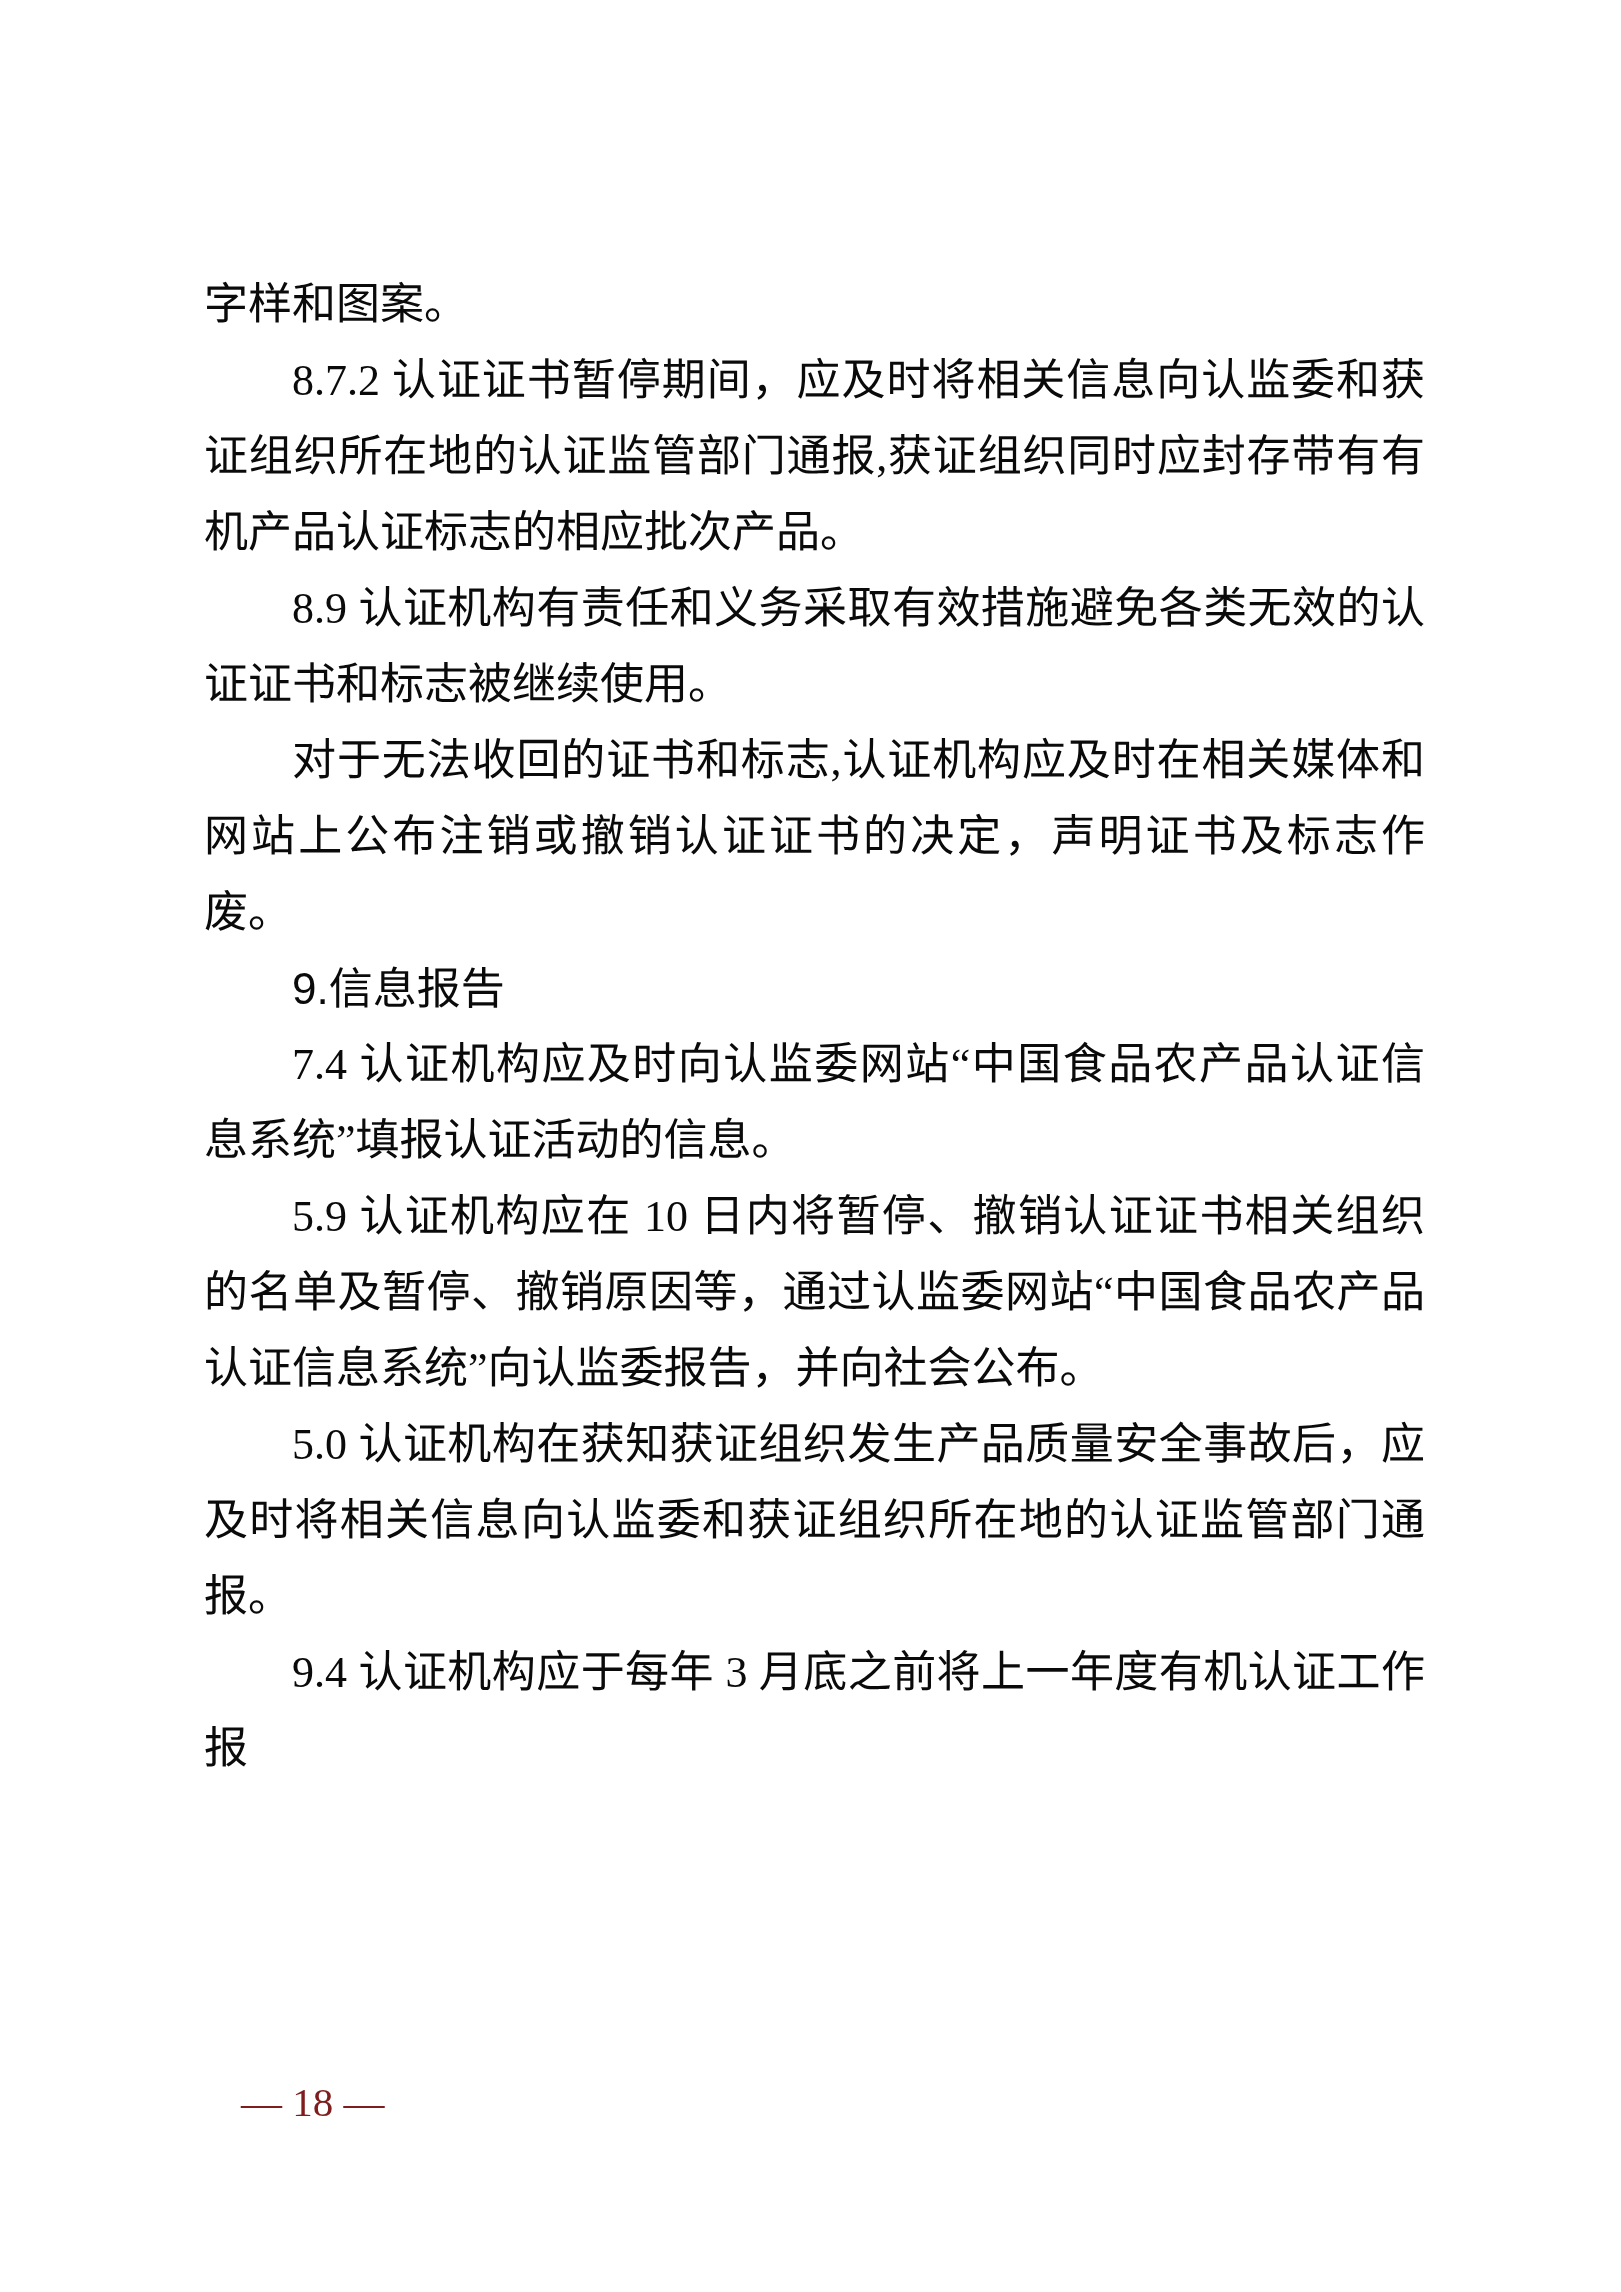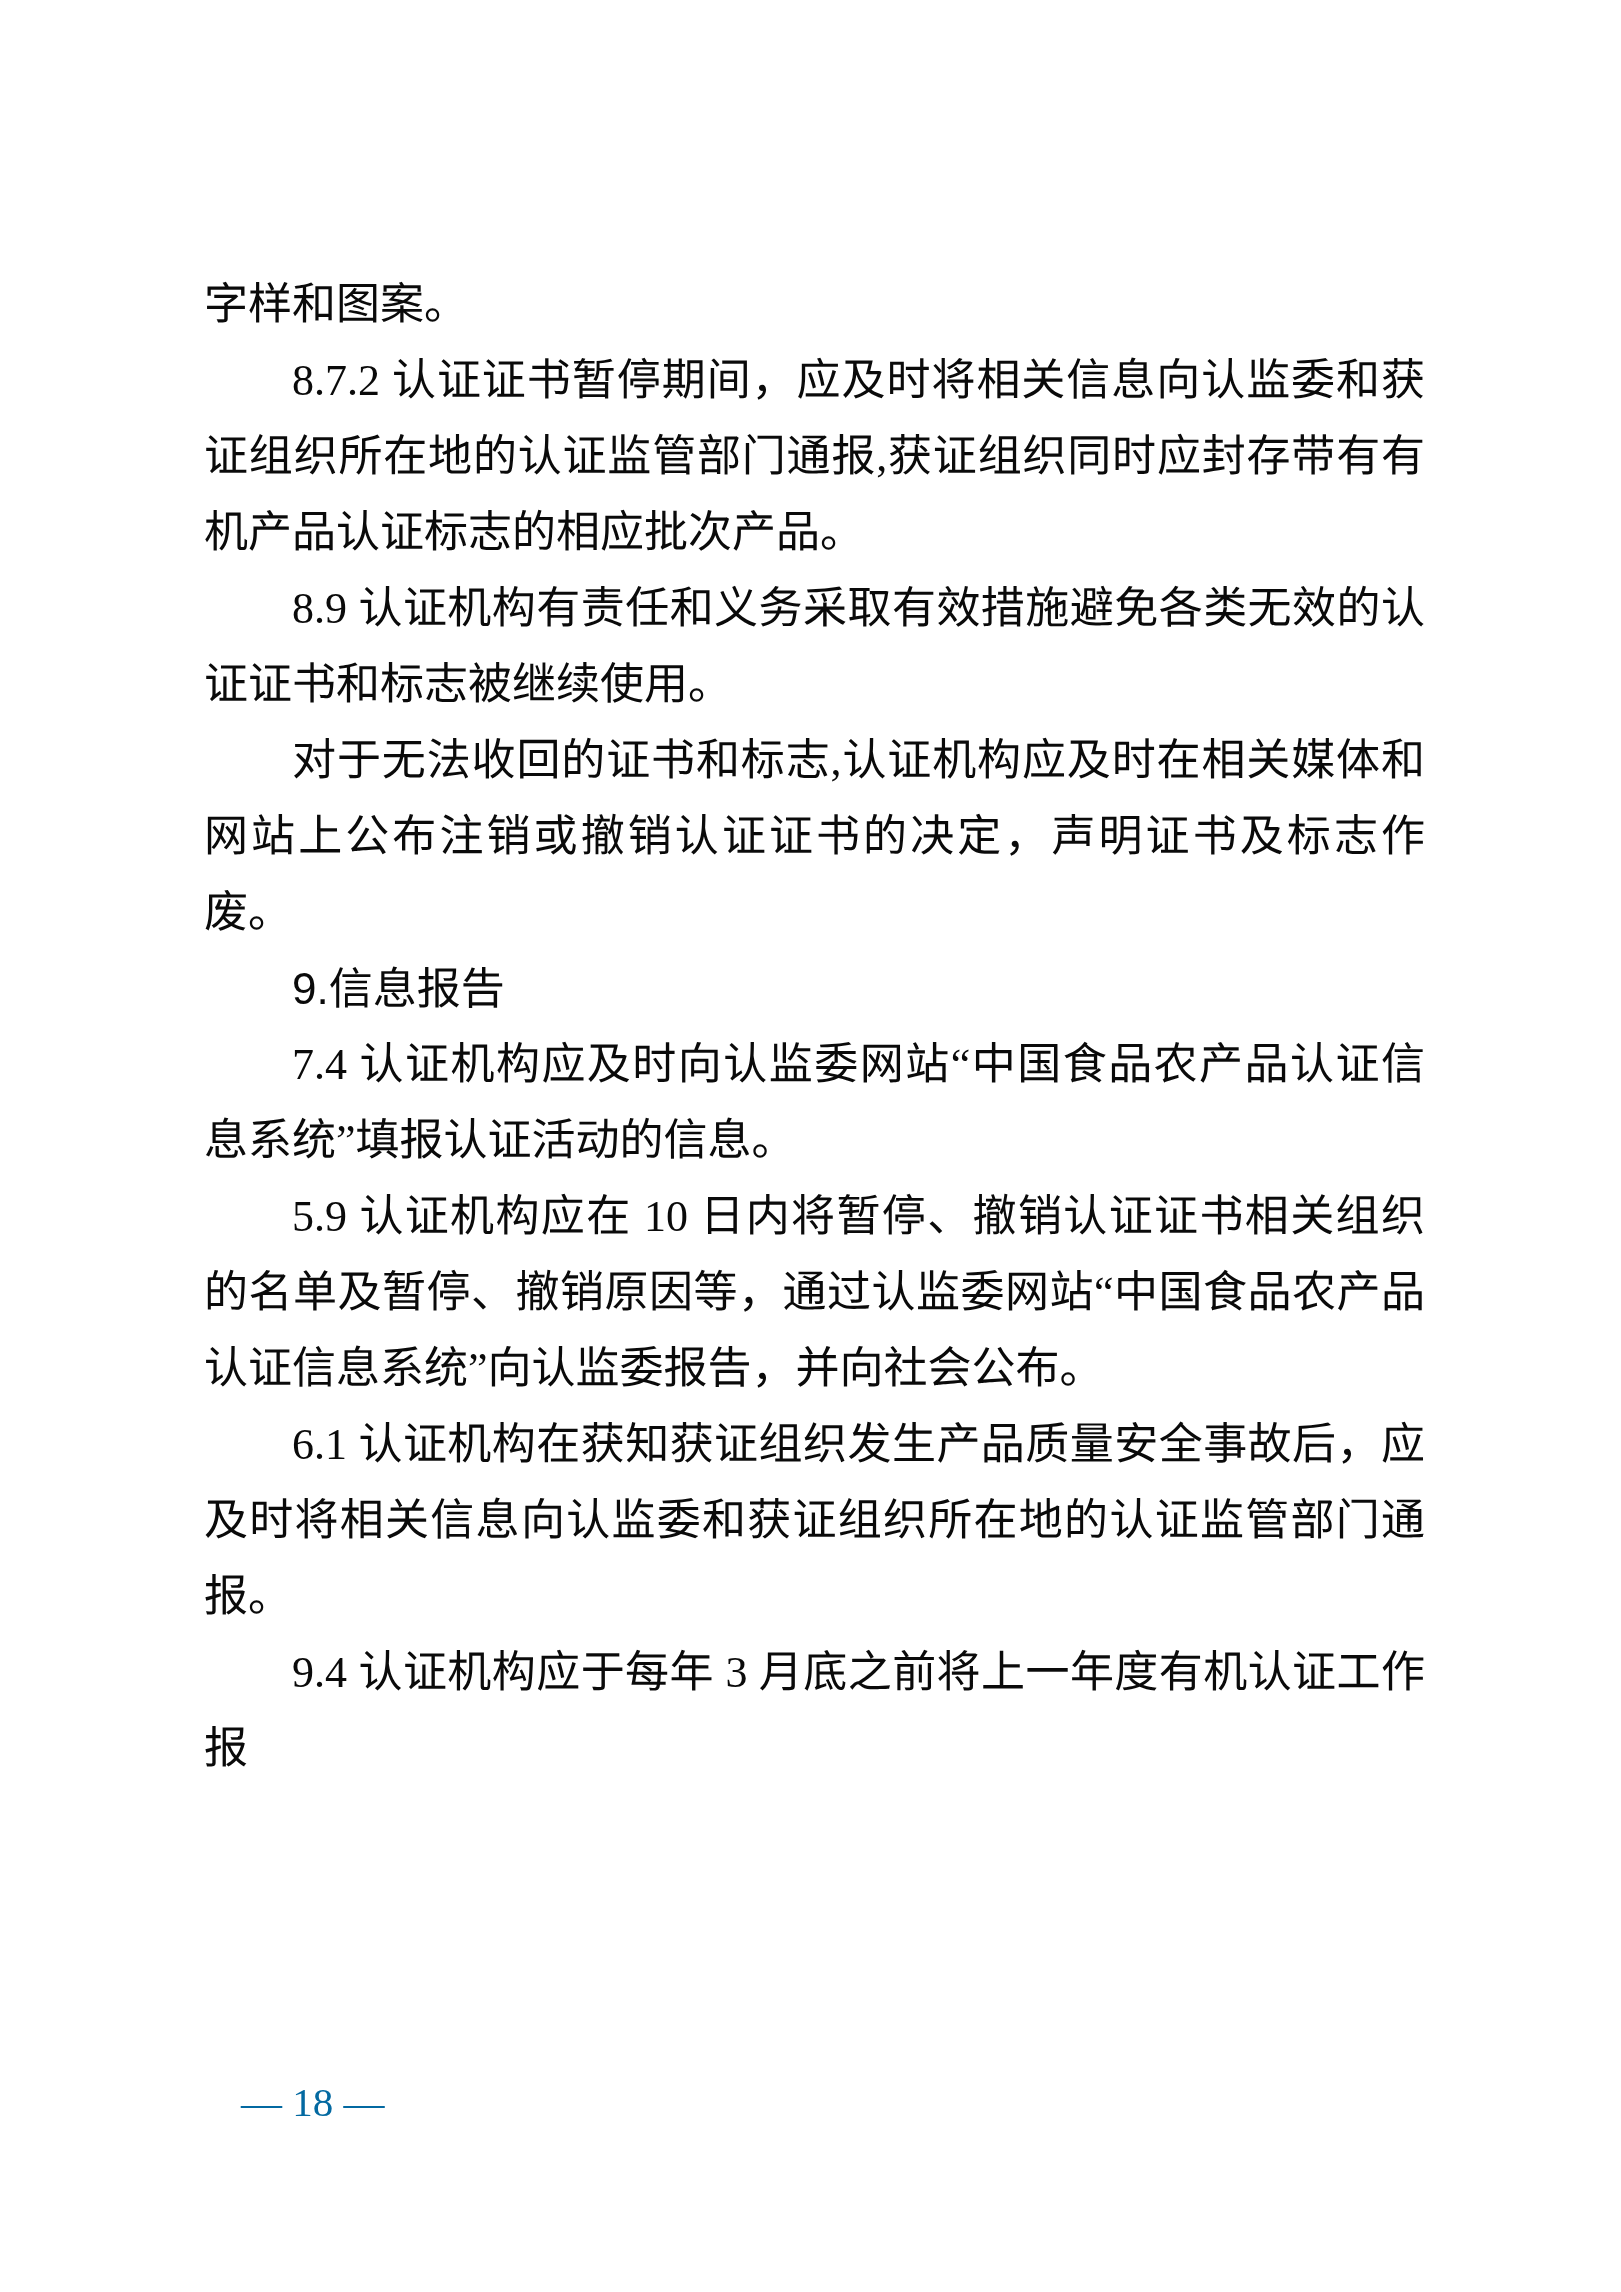--- a/index.html
+++ b/index.html
@@ -41,33 +41,33 @@
     text-align: left;
   }
   .footer {
     position: absolute;
     left: 241px;
     top: 2078px;
     font-size: 41px;
     line-height: 49px;
     white-space: pre;
     font-family: "Liberation Serif", "DejaVu Serif", serif;
-    color: #0369a1;
+    color: #7f1d1d;
   }
 </style>
 </head>
 <body>
 
 <div class="page">
   <div class="text-block">
     <p class="para no-indent">字样和图案。</p>
     <p class="para">8.7.2 认证证书暂停期间，应及时将相关信息向认监委和获证组织所在地的认证监管部门通报,获证组织同时应封存带有有机产品认证标志的相应批次产品。</p>
     <p class="para">8.9 认证机构有责任和义务采取有效措施避免各类无效的认证证书和标志被继续使用。</p>
     <p class="para">对于无法收回的证书和标志,认证机构应及时在相关媒体和网站上公布注销或撤销认证证书的决定，声明证书及标志作废。</p>
     <p class="para heading">9.信息报告</p>
     <p class="para">7.4 认证机构应及时向认监委网站“中国食品农产品认证信息系统”填报认证活动的信息。</p>
     <p class="para">5.9 认证机构应在 10 日内将暂停、撤销认证证书相关组织的名单及暂停、撤销原因等，通过认监委网站“中国食品农产品认证信息系统”向认监委报告，并向社会公布。</p>
-    <p class="para">6.1 认证机构在获知获证组织发生产品质量安全事故后，应及时将相关信息向认监委和获证组织所在地的认证监管部门通报。</p>
+    <p class="para">5.0 认证机构在获知获证组织发生产品质量安全事故后，应及时将相关信息向认监委和获证组织所在地的认证监管部门通报。</p>
     <p class="para">9.4 认证机构应于每年 3 月底之前将上一年度有机认证工作报</p>
   </div>
   <div class="footer">— 18 —</div>
 </div>
 
 
 </body></html>

